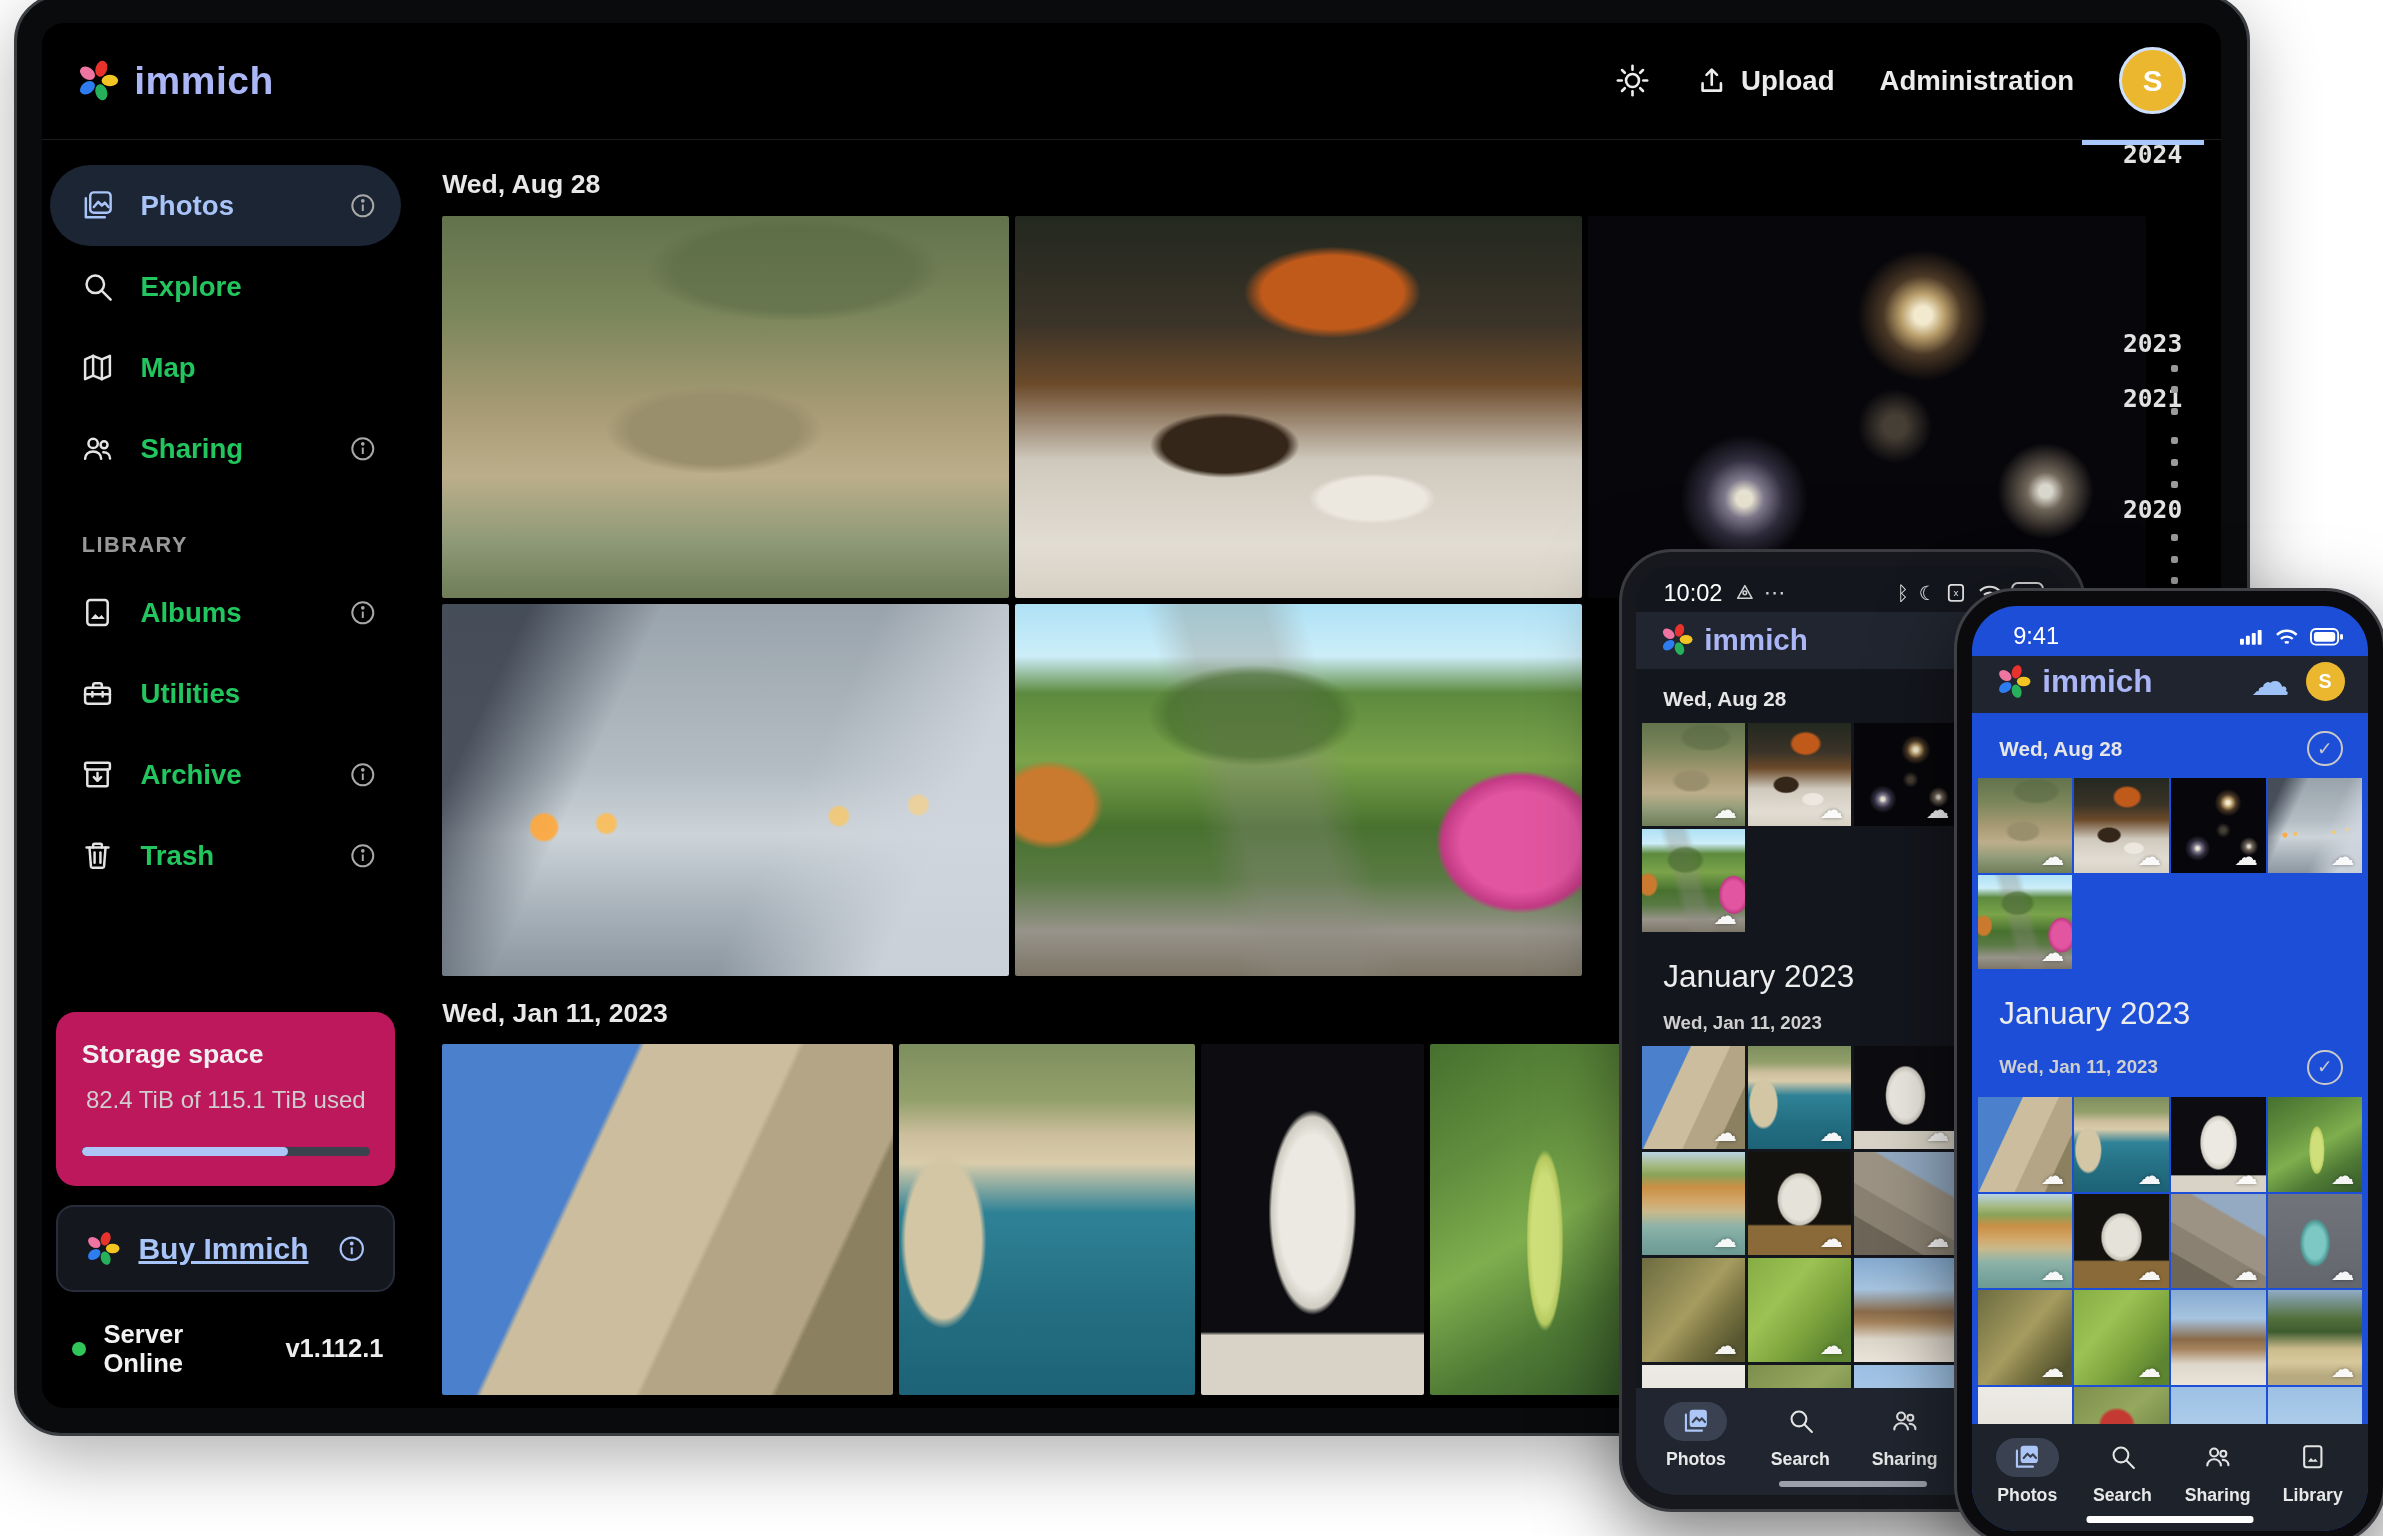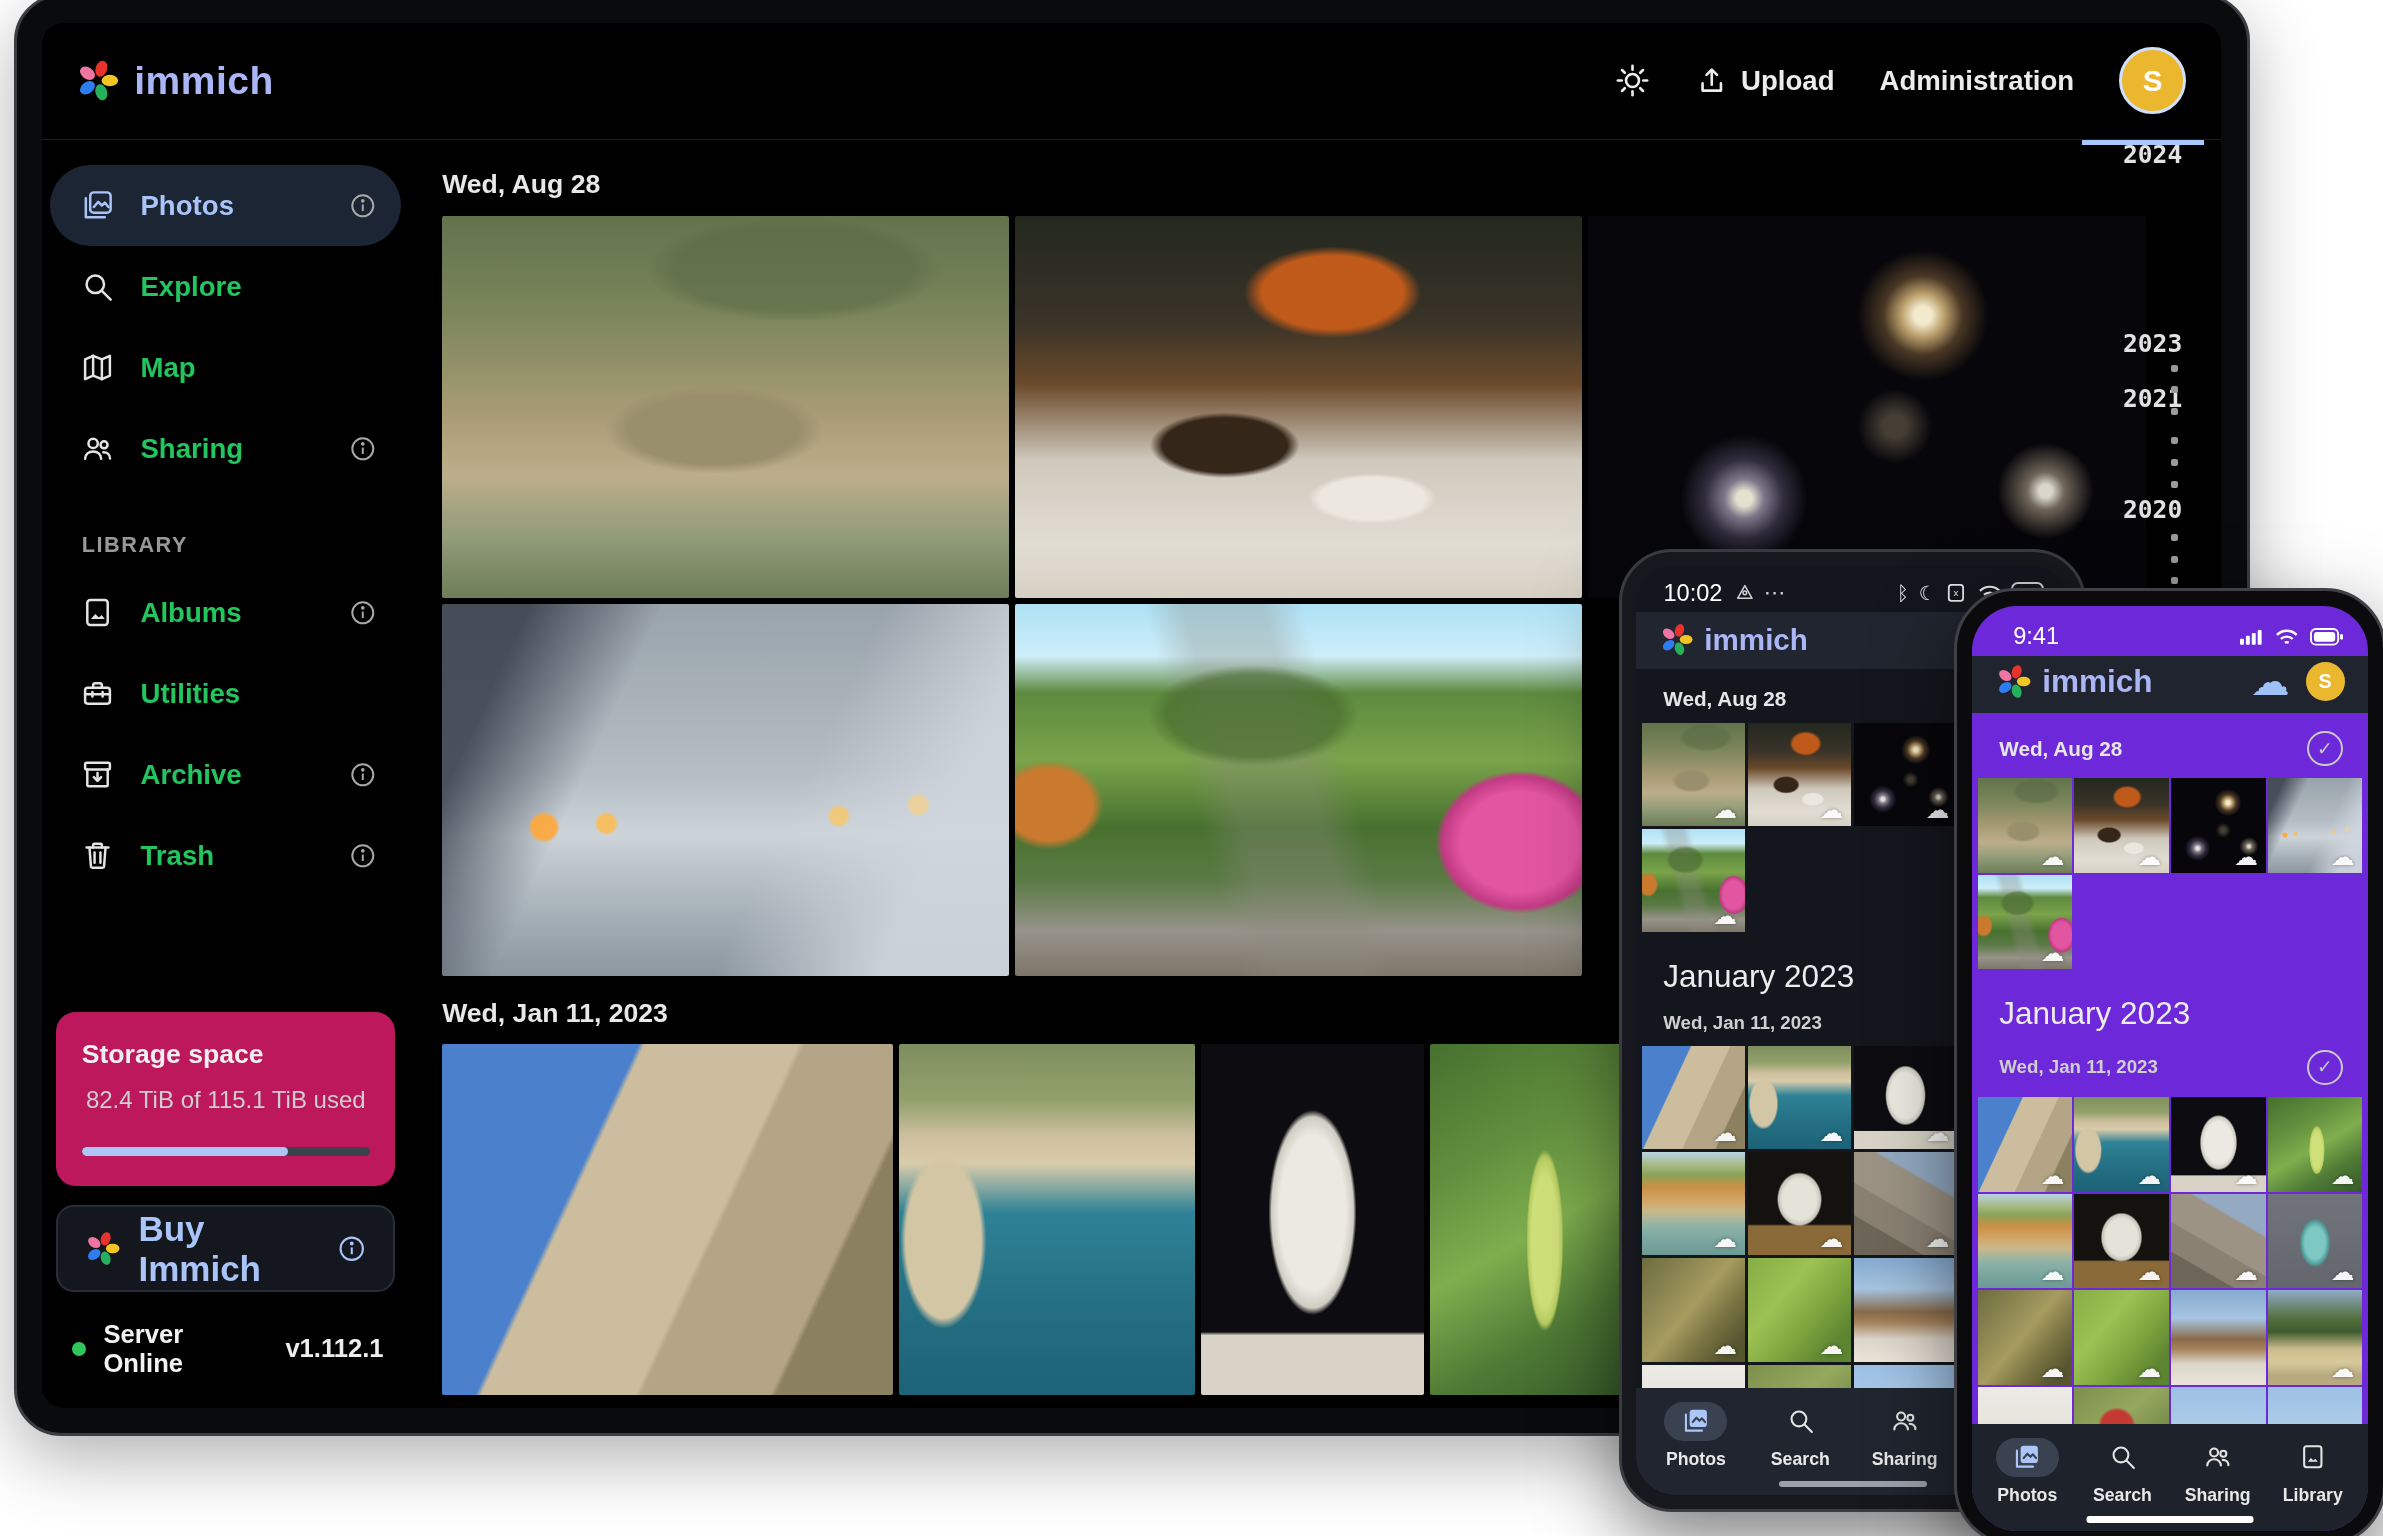--- a/index.html
+++ b/index.html
@@ -39,21 +39,21 @@
   svg.info{stroke:#a8a8a8;fill:none;stroke-width:1.6;}
   .lib-heading{margin:43px 0 13.8px 31.5px;font-size:21.7px;font-weight:700;color:#989898;letter-spacing:1.5px;}
   .side-spacer{flex:1}
   .storage-card{margin:0 5.9px;background:#be185d;border-radius:19.7px;padding:27.6px 25.6px 29.6px 25.6px;}
   .storage-title{color:#f0f0f0;font-size:26.6px;font-weight:700;}
   .storage-usage{color:#cfcfcf;font-size:24px;margin-top:15.8px;text-align:center;}
   .storage-track{margin-top:33px;height:8.9px;border-radius:4.9px;background:#3b414d;overflow:hidden;}
   .storage-fill{height:100%;border-radius:4.9px;background:#adc5f7;}
   .buy-card{margin:19.7px 5.9px 0 5.9px;height:83px;background:#14171e;border:2px solid #272d3a;border-radius:17.7px;
     display:flex;align-items:center;gap:17.7px;padding:0 25.6px;cursor:pointer;}
-  .buy-label{color:#a9c4f8;font-size:35px;font-weight:700;flex:1;}
+  .buy-label{color:#a9c4f8;font-size:30px;font-weight:700;flex:1;text-decoration:underline;}
   .server-row{margin:27.6px 17.7px 0 21.7px;display:flex;align-items:center;gap:17.7px;}
   .dot-green{width:13.8px;height:13.8px;border-radius:50%;background:#31c659;}
   .server-label{color:#f2f2f2;font-size:25.6px;font-weight:700;flex:1;}
   .version{color:#ededed;font-size:25.6px;font-weight:700;}
 
   
   .main{flex:1;position:relative;padding:25.6px 0 0 33px;min-width:0;}
   .date-h{color:#e8e8e8;font-size:26.6px;font-weight:700;margin:3.9px 0 15.8px 0;}
   .prow{display:flex;gap:5.9px;margin-bottom:5.9px;}
   .tile{flex:0 0 auto;border-radius:2px;position:relative;cursor:pointer;}
@@ -114,21 +114,21 @@
   .p-sky{background:linear-gradient(180deg,#9cc0e4,#c6def2);}
 
   
   .phone{position:absolute;box-shadow:0 29.6px 79px rgba(0,0,0,.5);}
   .phone1{left:1619px;top:549px;width:461px;height:957px;background:#17181d;
     border:3px solid #3a3b40;border-radius:53px;z-index:5;}
   .p1-screen{position:absolute;left:13.8px;top:13.8px;right:13.8px;bottom:13.8px;background:#14161d;
     border-radius:39px;overflow:hidden;}
   .phone2{left:1954px;top:588px;width:426px;height:952px;background:#0b0b0d;
     border:3px solid #404146;border-radius:61px;z-index:10;}
-  .p2-screen{position:absolute;left:14.8px;top:14.8px;right:14.8px;bottom:11.8px;background:#6d28d9;
+  .p2-screen{position:absolute;left:14.8px;top:14.8px;right:14.8px;bottom:11.8px;background:#1d4ed8;
     border-radius:45px;overflow:hidden;}
 
   .statusbar{display:flex;align-items:center;padding:13.8px 25.6px 5.9px 27.6px;color:#fff;}
   .sb-time{font-size:23.6px;font-weight:400;}
   .sb-right{margin-left:auto;display:flex;align-items:center;gap:9.9px;}
   .battery-num{border:2px solid #cfcfcf;border-radius:6.9px;font-size:14.8px;color:#fff;
     padding:1px 5.9px;position:relative;}
   .m-appbar{display:flex;align-items:center;padding:9.9px 23.6px 11.8px 23.6px;background:#20252f;gap:9.9px;}
   .m-appbar.ph2{background:#20242e;padding-top:5.9px;}
   .m-logo-text{font-size:29.6px;font-weight:700;color:#aab6f5;}

